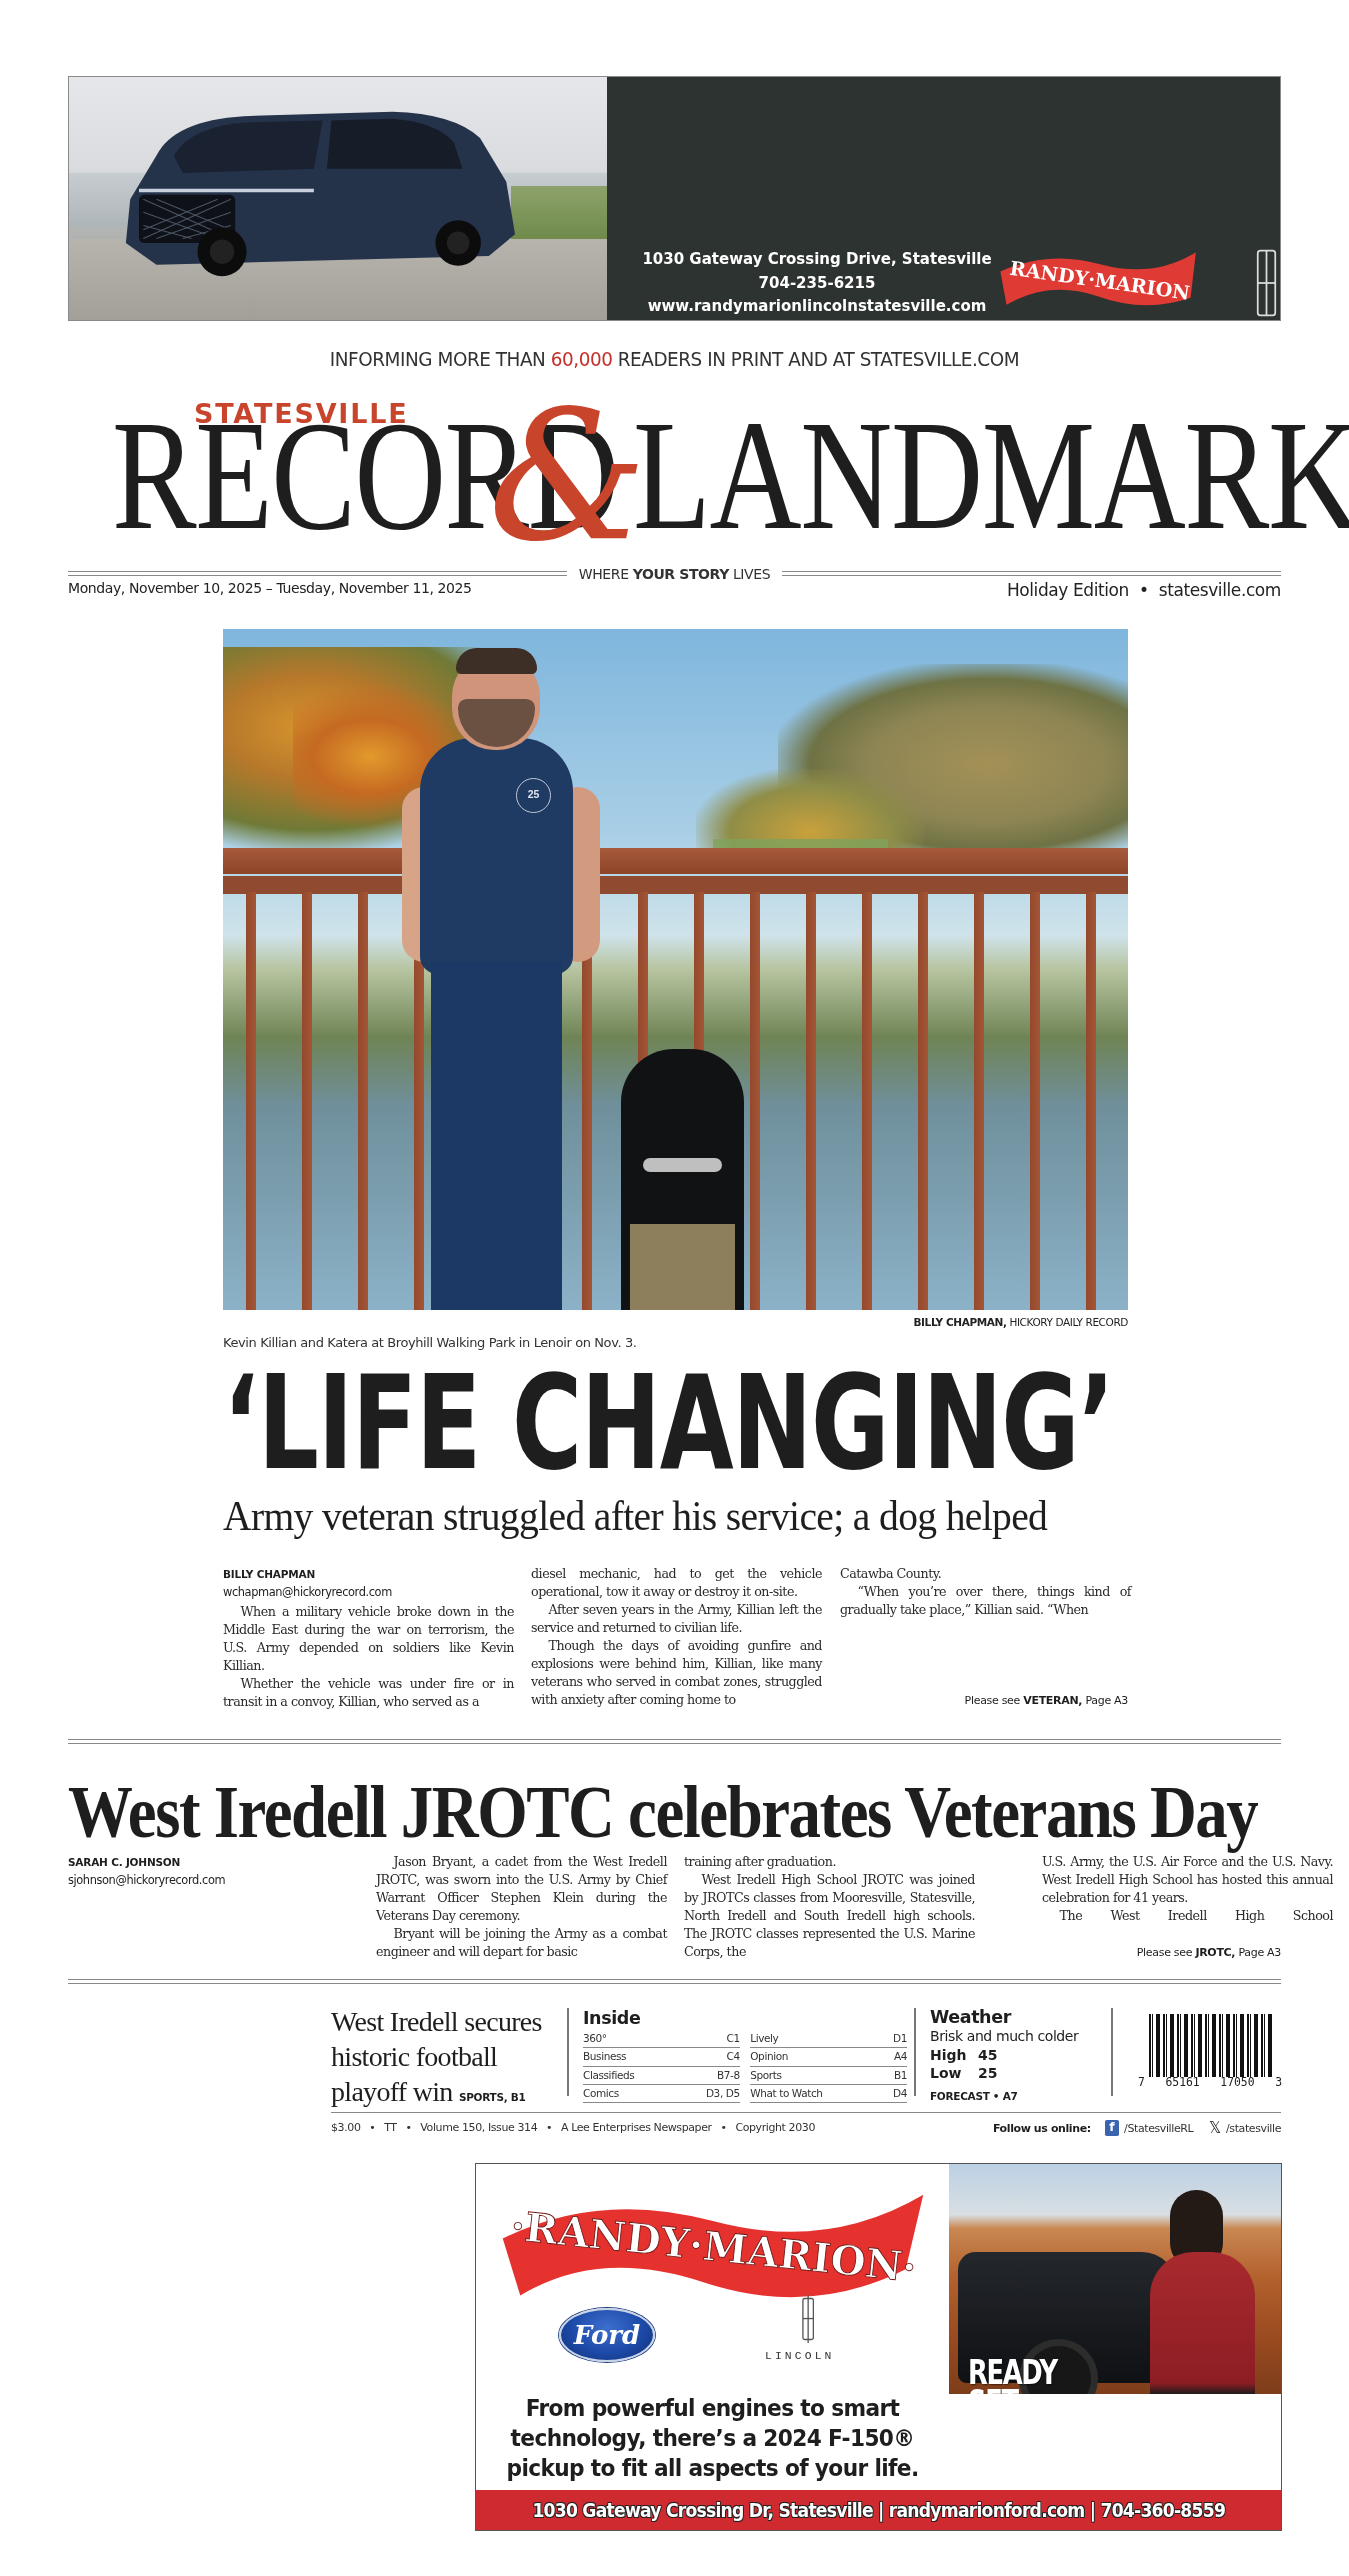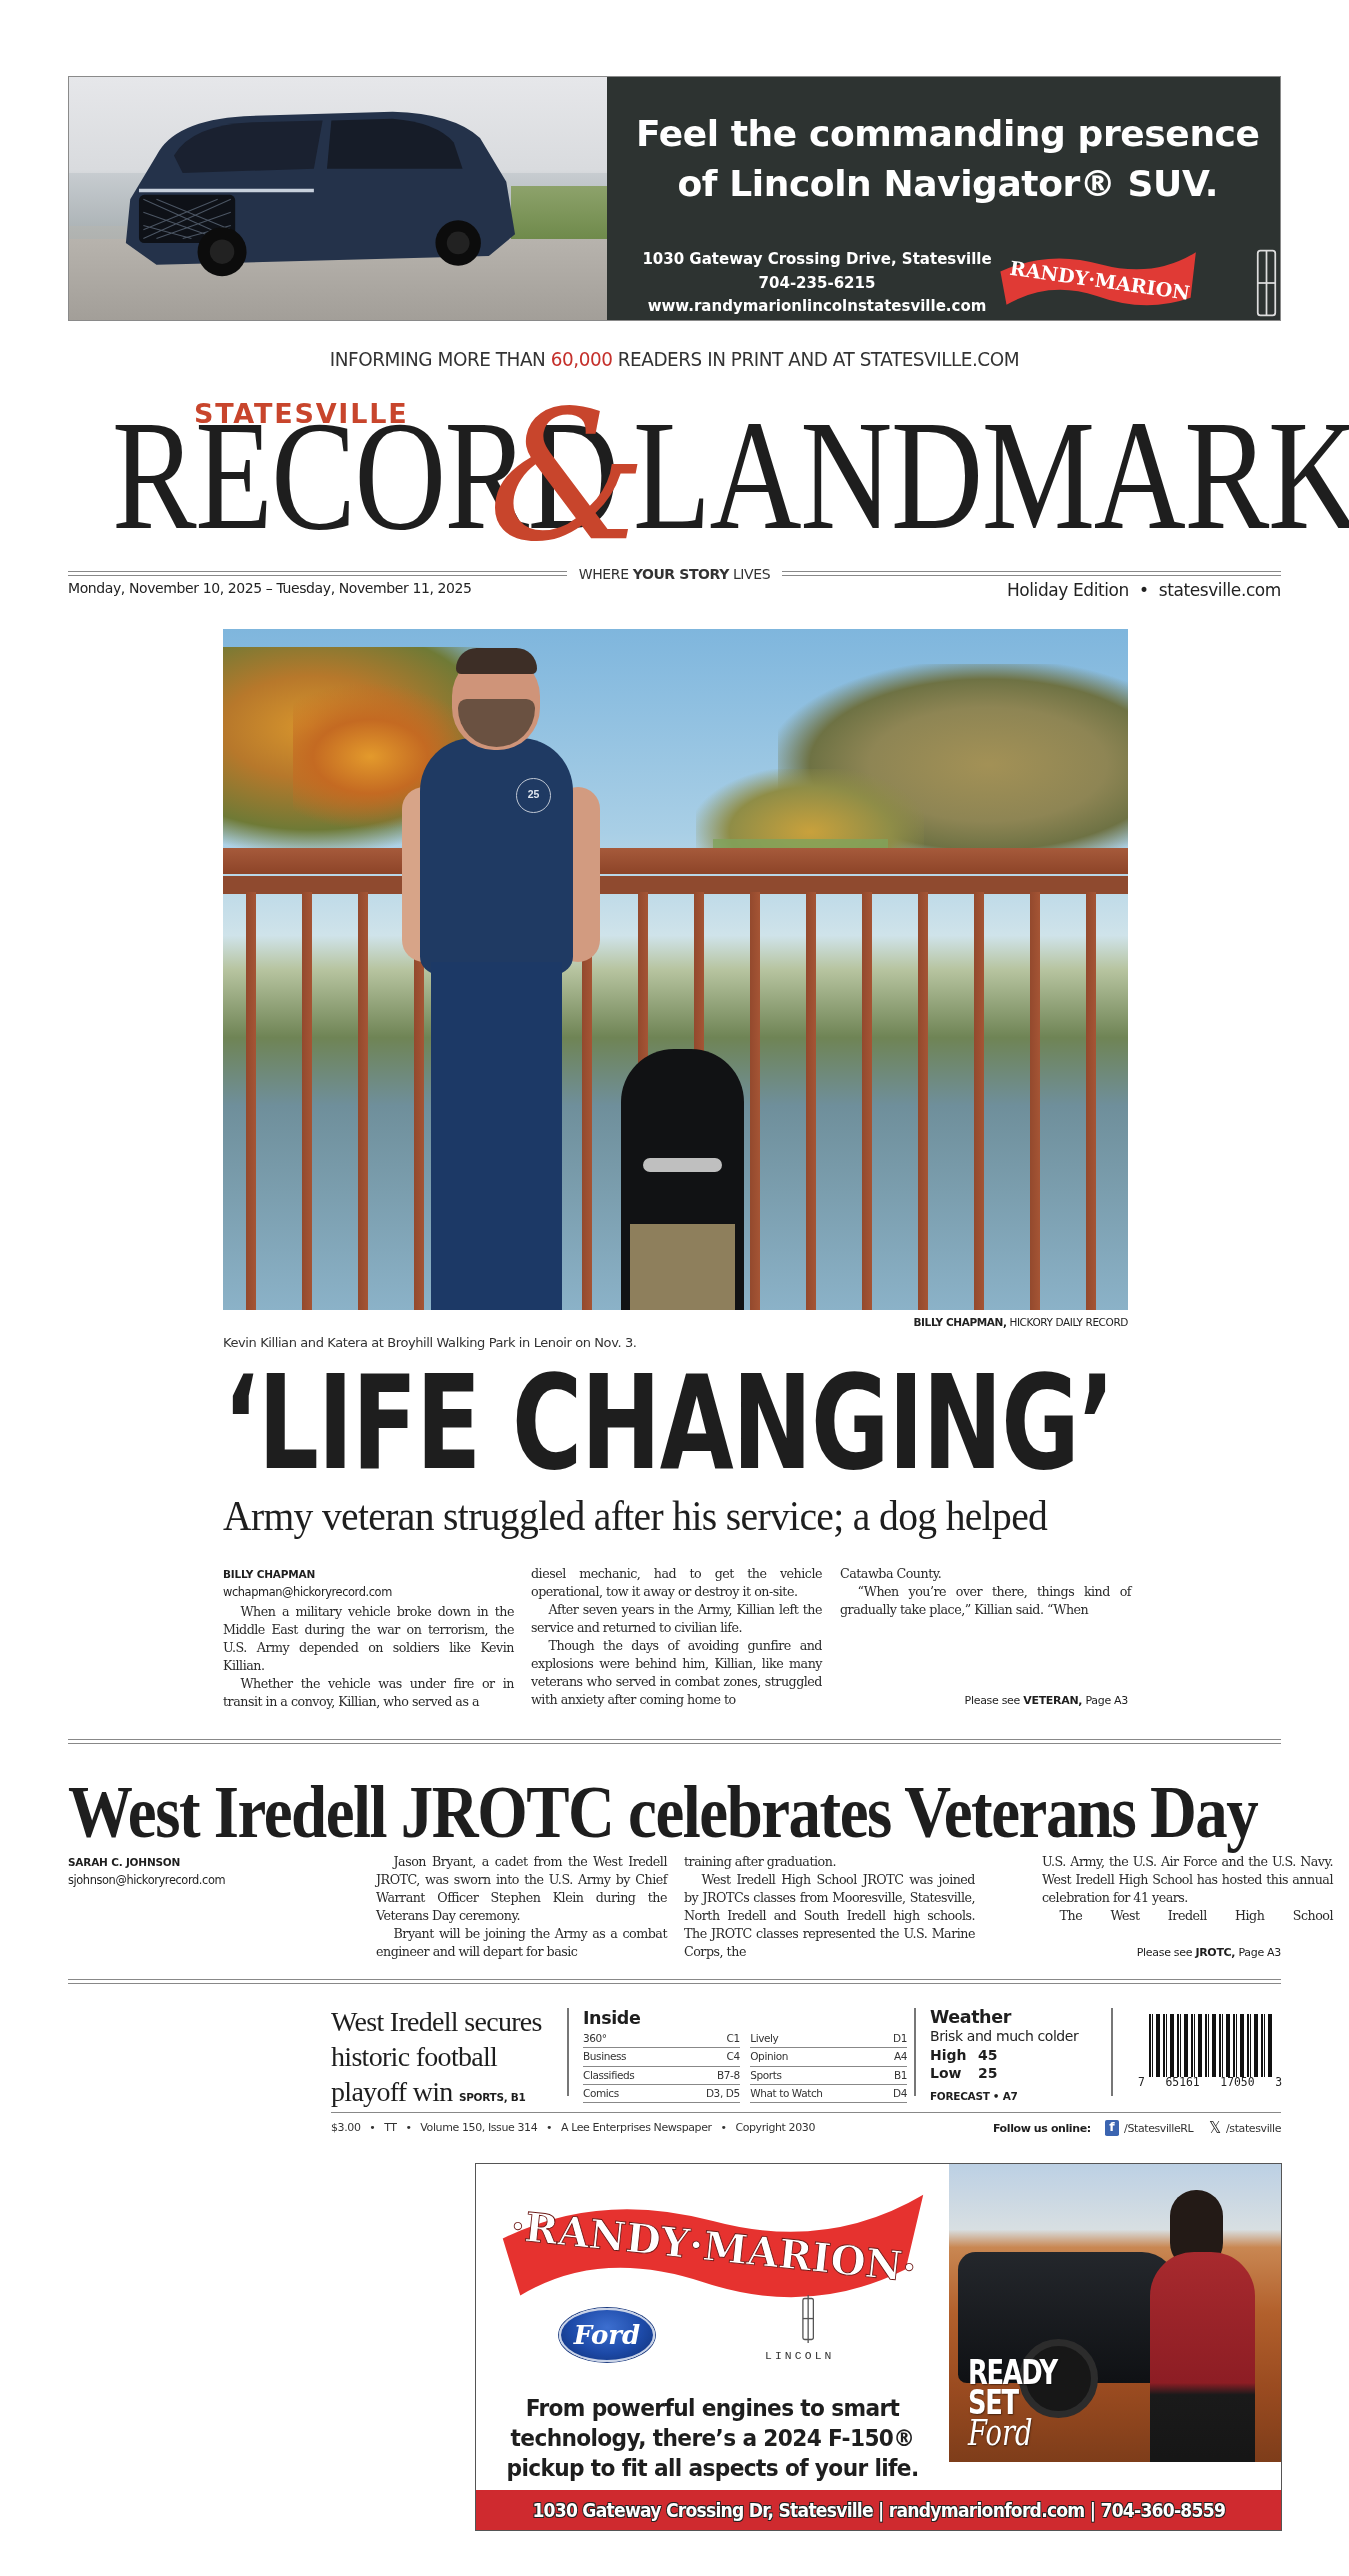--- a/index.html
+++ b/index.html
@@ -144,21 +144,21 @@
   
   #bottom-ad { left: 475px; top: 2163px; width: 807px; height: 368px; border: 1.3px solid #555; overflow: hidden; }
   #bottom-ad .left { position: absolute; left: 0; top: 0; width: 473px; height: 326px; background: #fff; }
   #bottom-ad .flag { position: absolute; left: 17.5px; top: 22px; width: 438px; height: 114px; }
   #bottom-ad .ford-oval { position: absolute; left: 83px; top: 144px; width: 96px; height: 54px; border-radius: 50%;
     background: radial-gradient(ellipse at 50% 35%, #3d6fd0 0%, #1d4aa8 55%, #0f2f73 100%); border: 2.6px solid #c9d3e8; box-shadow: 0 0 0 0.9px #1d3c80; display: flex; align-items: center; justify-content: center;
     color: #fff; font-family: "DejaVu Serif", serif; font-style: italic; font-weight: bold; font-size: 26px; }
   #bottom-ad .lincoln-star { position: absolute; left: 326px; top: 131px; width: 12.3px; height: 48px; }
   #bottom-ad .lincoln-text { position: absolute; left: 289px; top: 186px; font-family: Liberation Mono, monospace; font-size: 11.4px; letter-spacing: 3.1px; color: #333; }
   #bottom-ad .copy { position: absolute; left: 0; top: 229px; width: 473px; text-align: center; font-family: "DejaVu Sans", sans-serif; font-weight: bold; font-size: 23.6px; line-height: 30px; color: #1e1e1e; letter-spacing: -0.7px; transform-origin: center top; transform: scaleX(0.92); }
-  #bottom-ad .right { position: absolute; left: 473px; top: 0; width: 334px; height: 298px;
+  #bottom-ad .right { position: absolute; left: 473px; top: 0; width: 334px; height: 230px;
     background: linear-gradient(180deg, #bcd0e4 0%, #d8dfe2 22%, #c98752 28%, #b2602c 50%, #9a4b20 75%, #7e3d1a 100%); overflow: hidden; }
   #bottom-ad .truck { position: absolute; left: 8.8px; top: 88px; width: 219px; height: 131px; border-radius: 17.5px 35px 8.8px 8.8px; background: linear-gradient(180deg,#24272c,#0f1114); }
   #bottom-ad .wheel { position: absolute; left: 70px; top: 175px; width: 79px; height: 79px; border-radius: 50%; background: #171717; border: 7px solid #2c2c2c; }
   #bottom-ad .woman { position: absolute; left: 201px; top: 88px; width: 105px; height: 238px; border-radius: 44px 44px 8.8px 8.8px; background: linear-gradient(180deg,#a82a2e 0%,#8d1d24 55%,#1a1a1a 60%,#141414 100%); }
   #bottom-ad .woman-head { position: absolute; left: 221px; top: 26px; width: 53px; height: 79px; border-radius: 26px; background: #231a16; }
   #bottom-ad .rsf { position: absolute; left: 19px; top: 194px; font-family: "DejaVu Sans", sans-serif; font-weight: bold; color: #fff; font-size: 33px; line-height: 30px; letter-spacing: -1.7px; transform-origin: left top; transform: scaleX(0.78); text-shadow: 0.9px 0.9px 1.8px rgba(0,0,0,.5); }
   #bottom-ad .rsf .ford { font-family: "DejaVu Serif", serif; font-style: italic; font-weight: normal; font-size: 35px; letter-spacing: 0; }
   #bottom-ad .bar { position: absolute; left: 0; top: 326px; width: 100%; height: 40px; background: #cf2a2f; color: #fff; text-align: center;
     font-family: "DejaVu Sans", sans-serif; font-weight: bold; font-size: 20px; line-height: 40px; letter-spacing: -0.9px; text-shadow: 0.9px 0.9px 0 #222, -0.9px -0.9px 0 #222, 0.9px -0.9px 0 #222, -0.9px 0.9px 0 #222; }
   #bottom-ad .bar span { display: inline-block; transform: scaleX(0.86); white-space: nowrap; }
@@ -180,24 +180,20 @@
         <path d="M45 110 L145 155 M60 110 L145 145 M45 125 L130 155 M45 140 L100 155 M145 110 L45 155 M130 110 L45 145 M145 125 L60 155 M145 140 L90 155"></path>
       </g>
       <rect x="40" y="98" width="200" height="4" fill="#c7d0dc"></rect>
       <circle cx="135" cy="170" r="28" fill="#0c0c0c"></circle>
         <circle cx="135" cy="170" r="14" fill="#222"></circle>
       <circle cx="405" cy="160" r="26" fill="#0c0c0c"></circle>
         <circle cx="405" cy="160" r="13" fill="#222"></circle>
     </svg>
   </div>
   <div class="panel">
-    <div class="headline">
-      <div>Feel the commanding presence</div>
-      <div>of Lincoln Navigator® SUV.</div>
-    </div>
     <div class="contact">
       <div>1030 Gateway Crossing Drive, Statesville</div>
       <div>704-235-6215</div>
       <div>www.randymarionlincolnstatesville.com</div>
     </div>
     <svg class="rm-flag" viewBox="0 0 235 76">
       <path d="M5 30 Q60 5 120 22 Q180 38 228 8 L222 60 Q170 78 115 58 Q60 40 12 68 Z" fill="#e03a35"></path>
       <text x="118" y="48" text-anchor="middle" font-family="DejaVu Serif, serif" font-size="22" font-weight="bold" fill="#ffffff" transform="rotate(8 118 44)">RANDY·MARION</text>
     </svg>
     <svg class="lincoln-star" viewBox="0 0 26 80">

